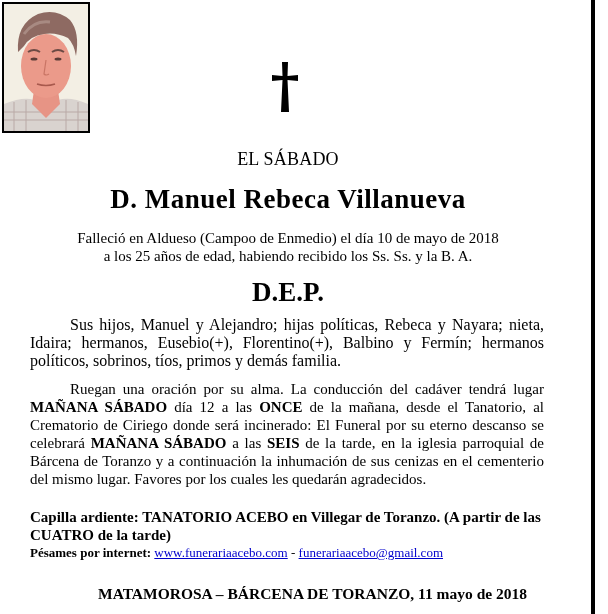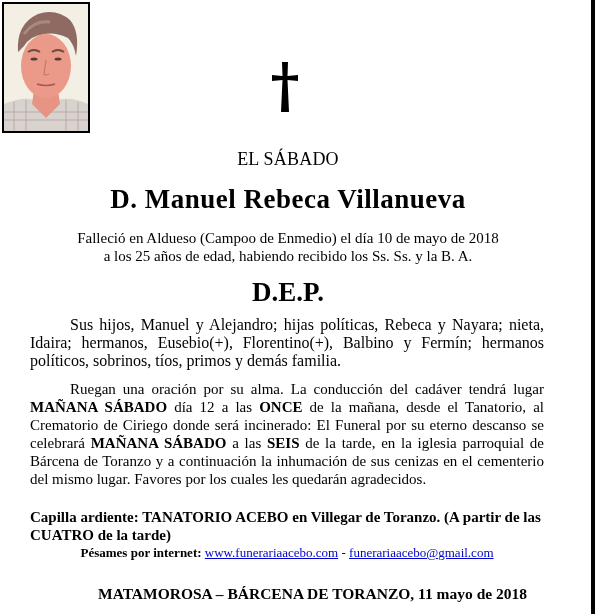--- a/index.html
+++ b/index.html
@@ -26,21 +26,21 @@
     .fallecio { top: 229px; font-size: 15px; line-height: 18px; text-align: center; }
     .dep { top: 277px; font-size: 27px; font-weight: bold; }
     .block {
       position: absolute; left: 30px; width: 514px; text-align: justify;
       font-size: 15px; line-height: 18px;
     }
     .family { top: 316px; font-weight: normal; font-size: 16px; }
     .indent { text-indent: 40px; }
     .funeral { top: 380px; }
     .capilla { top: 508px; font-weight: bold; text-align: left; }
-    .pesames { top: 544px; font-size: 13px; text-align: center; }
+    .pesames { top: 544px; font-size: 13px; text-align: left; }
     .pesames .label { font-weight: bold; }
     .pesames a { color: #0000cc; text-decoration: underline; }
     .footer {
       position: absolute; left: 98px; top: 585px; font-size: 15.5px; font-weight: bold; white-space: nowrap;
     }
     b { font-weight: bold; }
   </style>
 </head>
 <body>
 

